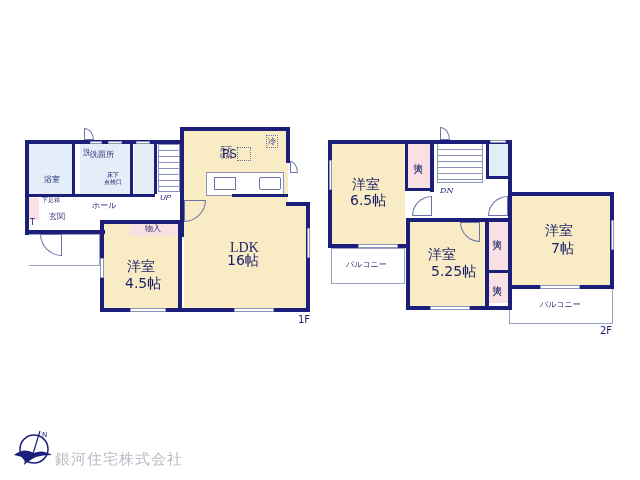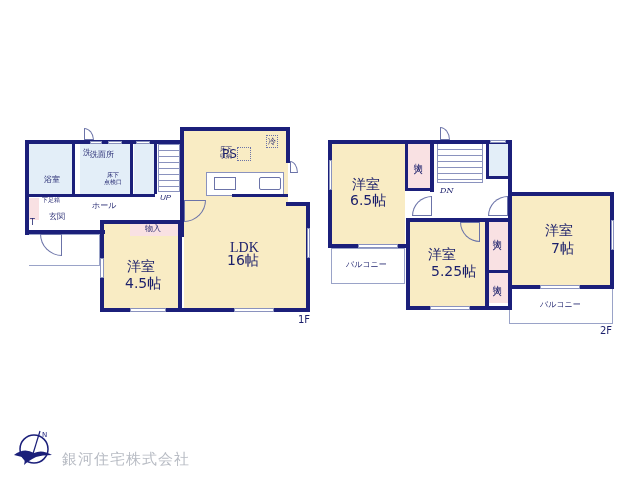--- a/index.html
+++ b/index.html
@@ -161,14 +161,14 @@
   <div class="floor-tag" style="left:600px;top:325px;">2F</div>
 </div>
 
 <div>
   <svg class="abs" style="left:10px;top:425px;" width="44" height="44" viewBox="0 0 44 44">
     <circle cx="24" cy="24" r="14" fill="none" stroke="#1b1f7a" stroke-width="1.5"></circle>
     <line x1="30" y1="6" x2="22" y2="32" stroke="#1b1f7a" stroke-width="1.2"></line>
     <text x="32" y="12" font-size="7" fill="#1b1f7a" font-family="DejaVu Sans, sans-serif">N</text>
     <path d="M4 30 Q14 22 24 28 Q32 24 42 30 Q32 30 26 32 Q18 36 14 40 Q16 34 12 32 Z" fill="#1b1f7a"></path>
   </svg>
-  <div class="logo-text" style="left:62px;top:450px;">銀河住宅株式会社</div>
+  <div class="logo-text" style="left:55px;top:450px;">銀河住宅株式会社</div>
 </div>
 
 </body></html>

